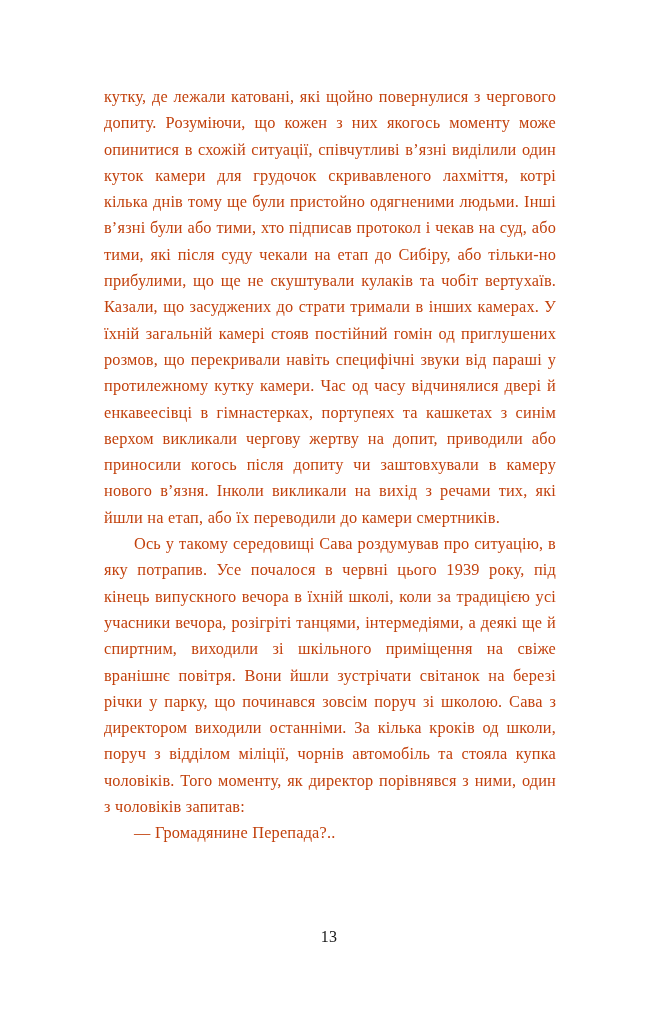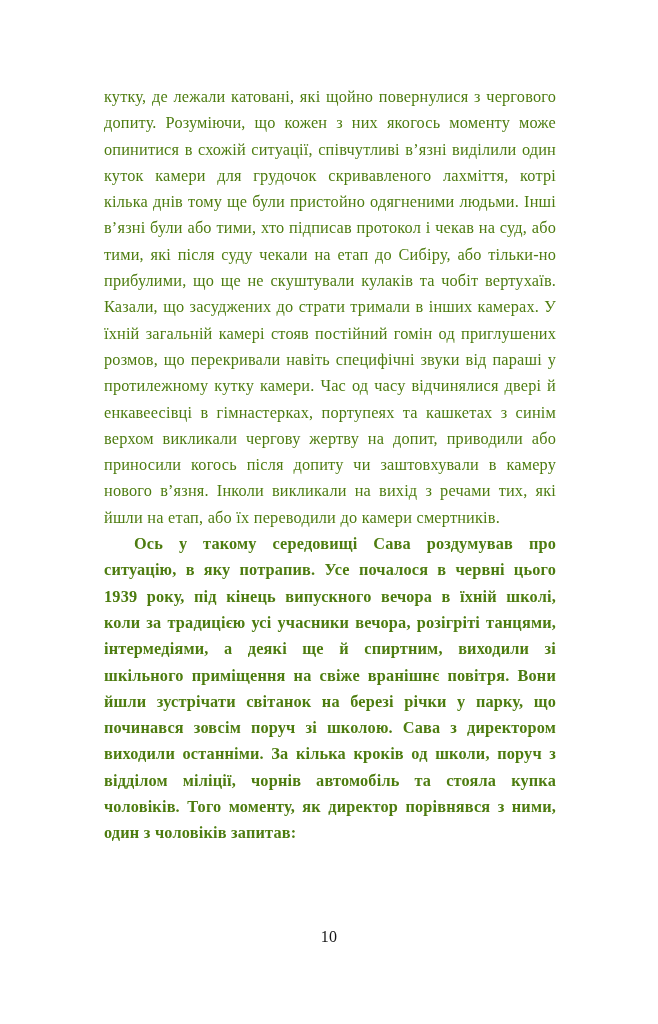--- a/index.html
+++ b/index.html
@@ -20,33 +20,32 @@
     position: absolute;
     left: 104px;
     top: 84px;
     width: 452px;
   }
   .para {
     margin: 0;
     font-family: "Liberation Serif", "DejaVu Serif", serif;
     font-size: 16.3px;
     line-height: 26.3px;
-    color: #4d7c0f;
+    color: #c2410c;
     text-align: justify;
     text-justify: inter-word;
     letter-spacing: 0.18px;
     word-spacing: 0.2px;
     -webkit-font-smoothing: antialiased;
   }
   .para + .para {
     margin-top: 0;
   }
   .para.indent {
     text-indent: 30px;
-    font-weight: bold;
   }
   .para.dialogue {
     text-indent: 30px;
   }
   
   .para::after {
     content: "";
     display: inline-block;
     width: 100%;
   }
@@ -69,20 +68,21 @@
 <body>
 
 <div class="page">
 
   <div class="text-block">
 
     <p class="para noafter">кутку, де лежали катовані, які щойно повернулися з чергового допиту. Розуміючи, що кожен з них якогось моменту може опинитися в схожій ситуації, співчутливі в’язні виділили один куток камери для грудочок скривавленого лахміття, котрі кілька днів тому ще були пристойно одягненими людьми. Інші в’язні були або тими, хто підписав протокол і чекав на суд, або тими, які після суду чекали на етап до Сибіру, або тільки-но прибулими, що ще не скуштували кулаків та чобіт вертухаїв. Казали, що засуджених до страти тримали в інших камерах. У їхній загальній камері стояв постійний гомін од приглушених розмов, що перекривали навіть специфічні звуки від параші у протилежному кутку камери. Час од часу відчинялися двері й енкавеесівці в гімнастерках, портупеях та кашкетах з синім верхом викликали чергову жертву на допит, приводили або приносили когось після допиту чи заштовхували в камеру нового в’язня. Інколи викликали на вихід з речами тих, які йшли на етап, або їх переводили до камери смертників.</p>
 
     <p class="para indent noafter">Ось у такому середовищі Сава роздумував про ситуацію, в яку потрапив. Усе почалося в червні цього 1939 року, під кінець випускного вечора в їхній школі, коли за традицією усі учасники вечора, розігріті танцями, інтермедіями, а деякі ще й спиртним, виходили зі шкільного приміщення на свіже вранішнє повітря. Вони йшли зустрічати світанок на березі річки у парку, що починався зовсім поруч зі школою. Сава з директором виходили останніми. За кілька кроків од школи, поруч з відділом міліції, чорнів автомобіль та стояла купка чоловіків. Того моменту, як директор порівнявся з ними, один з чоловіків запитав:</p>
 
+    <p class="para dialogue noafter">— Громадянине Перепада?..</p>
 
 
 
   </div>
 
-  <div class="folio">10</div>
+  <div class="folio">13</div>
 
 </div>
 
 </body></html>

